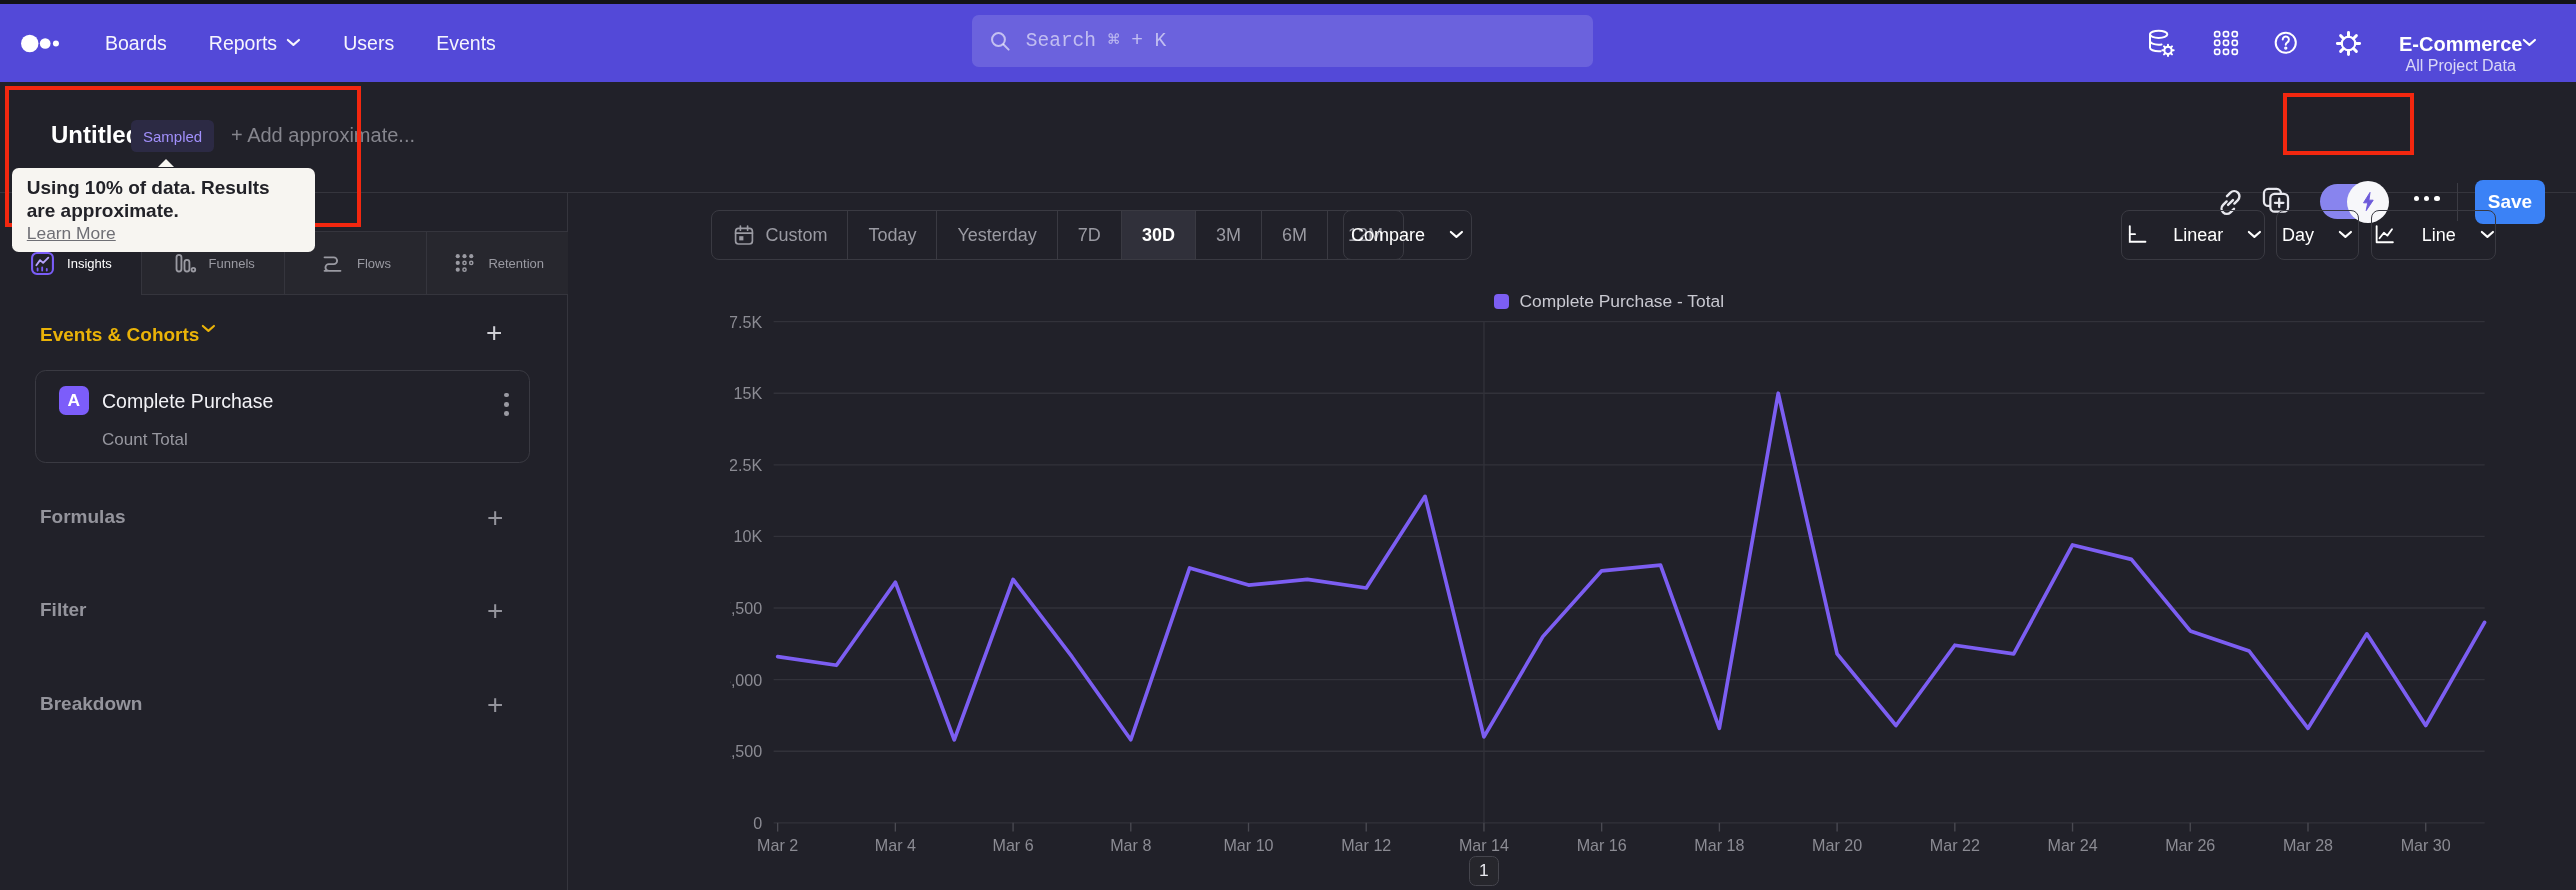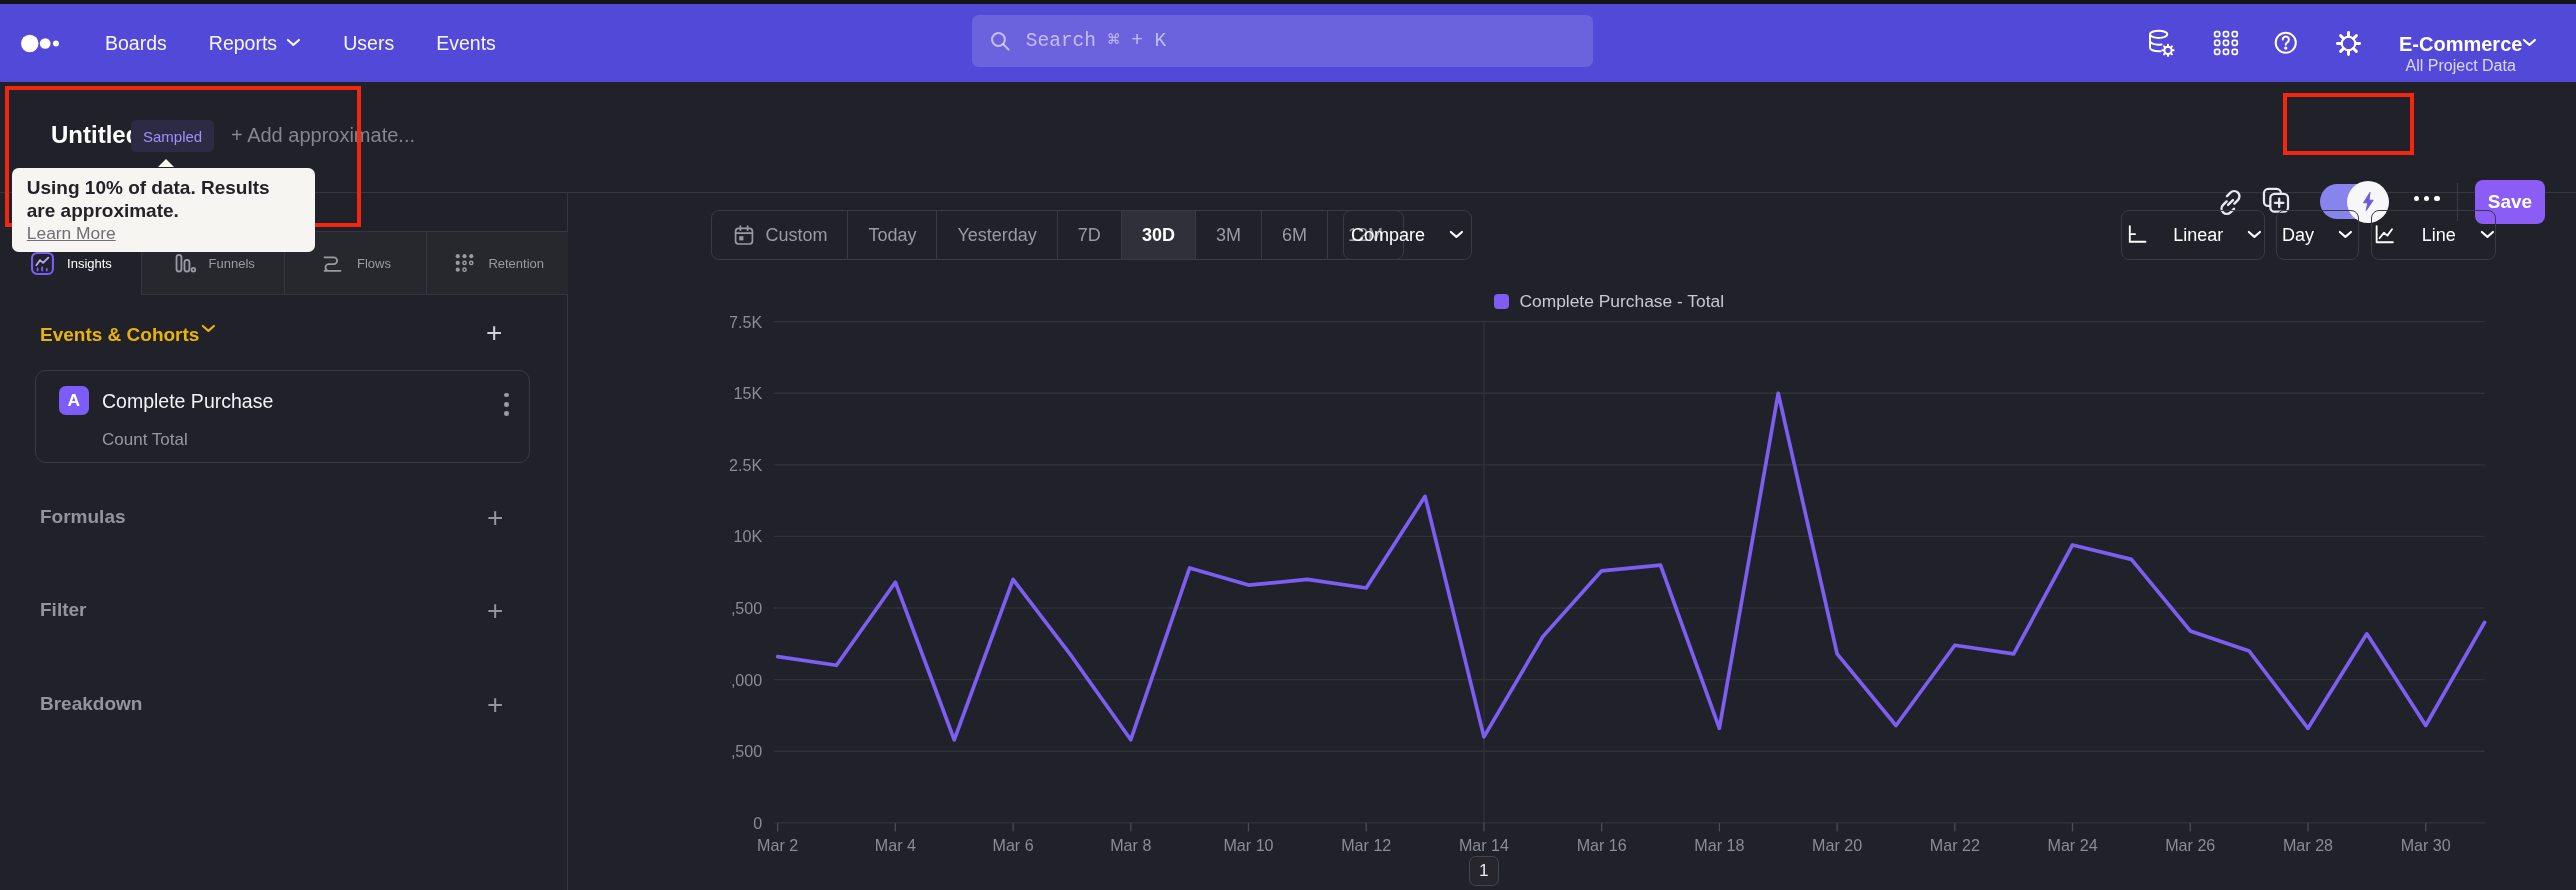--- a/index.html
+++ b/index.html
@@ -33,21 +33,21 @@
   .desc-placeholder { position: absolute; left: 231px; top: 42px; font-size: 20px; color: #85858d; cursor: text; }
   .tb-ico { position: absolute; cursor: pointer; }
   .toggle { position: absolute; left: 2320px; top: 102px; width: 66px; height: 35px; border-radius: 17.4px;
     background: #8884ee; cursor: pointer; }
   .toggle .knob { position: absolute; left: 27px; top: -3.4px; width: 42px; height: 42px; border-radius: 50%;
     background: #f7f7fa; display: flex; align-items: center; justify-content: center; }
   .kebab-h { position: absolute; left: 2414px; top: 114px; display: flex; gap: 4.7px; cursor: pointer; }
   .kebab-h i { width: 5.4px; height: 5.4px; border-radius: 50%; background: #fff; }
   .tb-divider { position: absolute; left: 2457px; top: 101px; width: 1.3px; height: 38px; background: #3c3c44; }
   .save-btn { position: absolute; left: 2475px; top: 98px; width: 70px; height: 44px; border-radius: 8px;
-    background: #8b5cf6; color: #fff; font-size: 19px; font-weight: 600; display: flex; align-items: center;
+    background: #3b82f6; color: #fff; font-size: 19px; font-weight: 600; display: flex; align-items: center;
     justify-content: center; cursor: pointer; border: none; }
 
   
   .redbox { position: absolute; border: 4.7px solid #f3270f; z-index: 55; pointer-events: none; }
   #redbox-title { left: 5.4px; top: 86px; width: 356px; height: 141px; }
   #redbox-toggle { left: 2283px; top: 93px; width: 131px; height: 62px; }
   .tooltip { position: absolute; left: 12px; top: 168px; width: 303px; background: #f7f5f1; border-radius: 6.7px;
     padding: 8px 14.8px 8px; z-index: 60; }
   .tooltip:before { content: ""; position: absolute; top: -8.7px; left: 146px; border-left: 8.7px solid transparent;
     border-right: 8.7px solid transparent; border-bottom: 8.7px solid #f7f5f1; }

